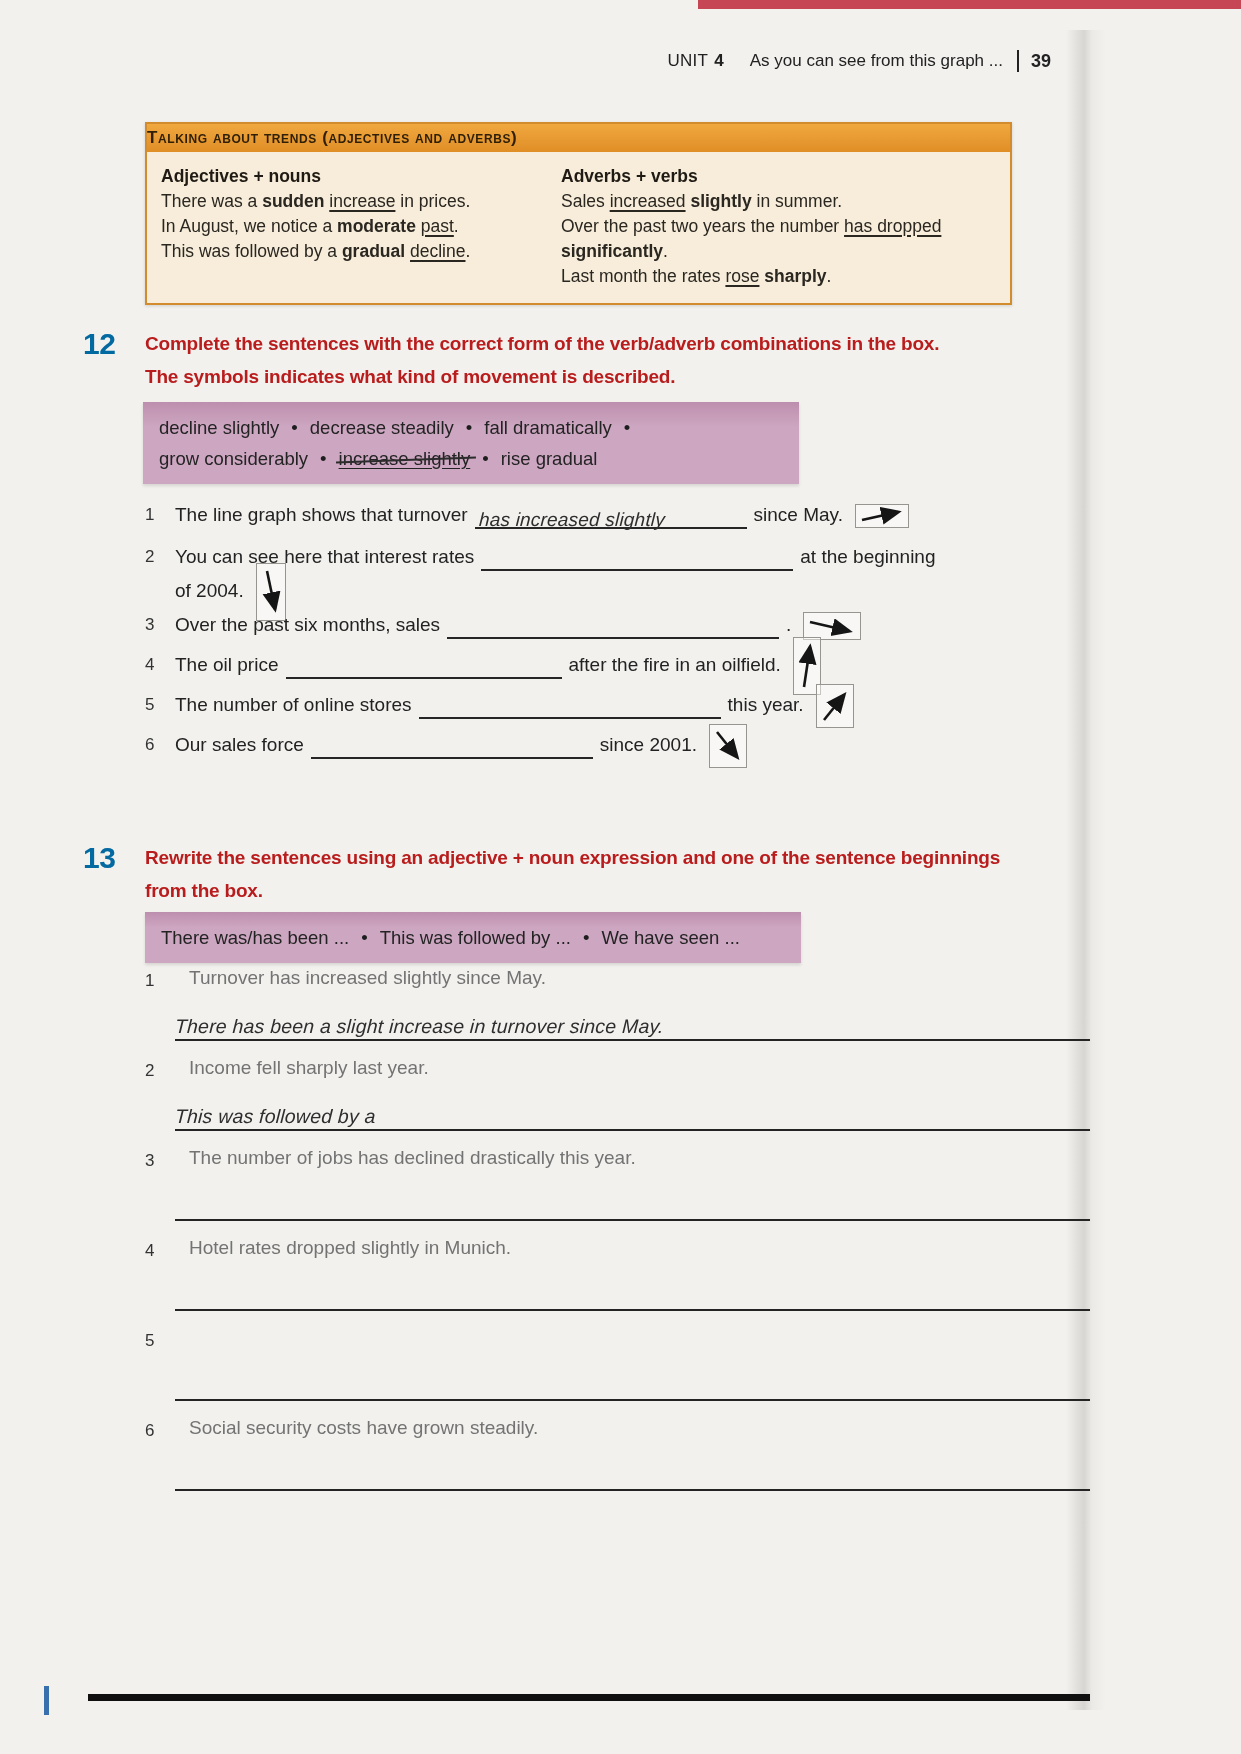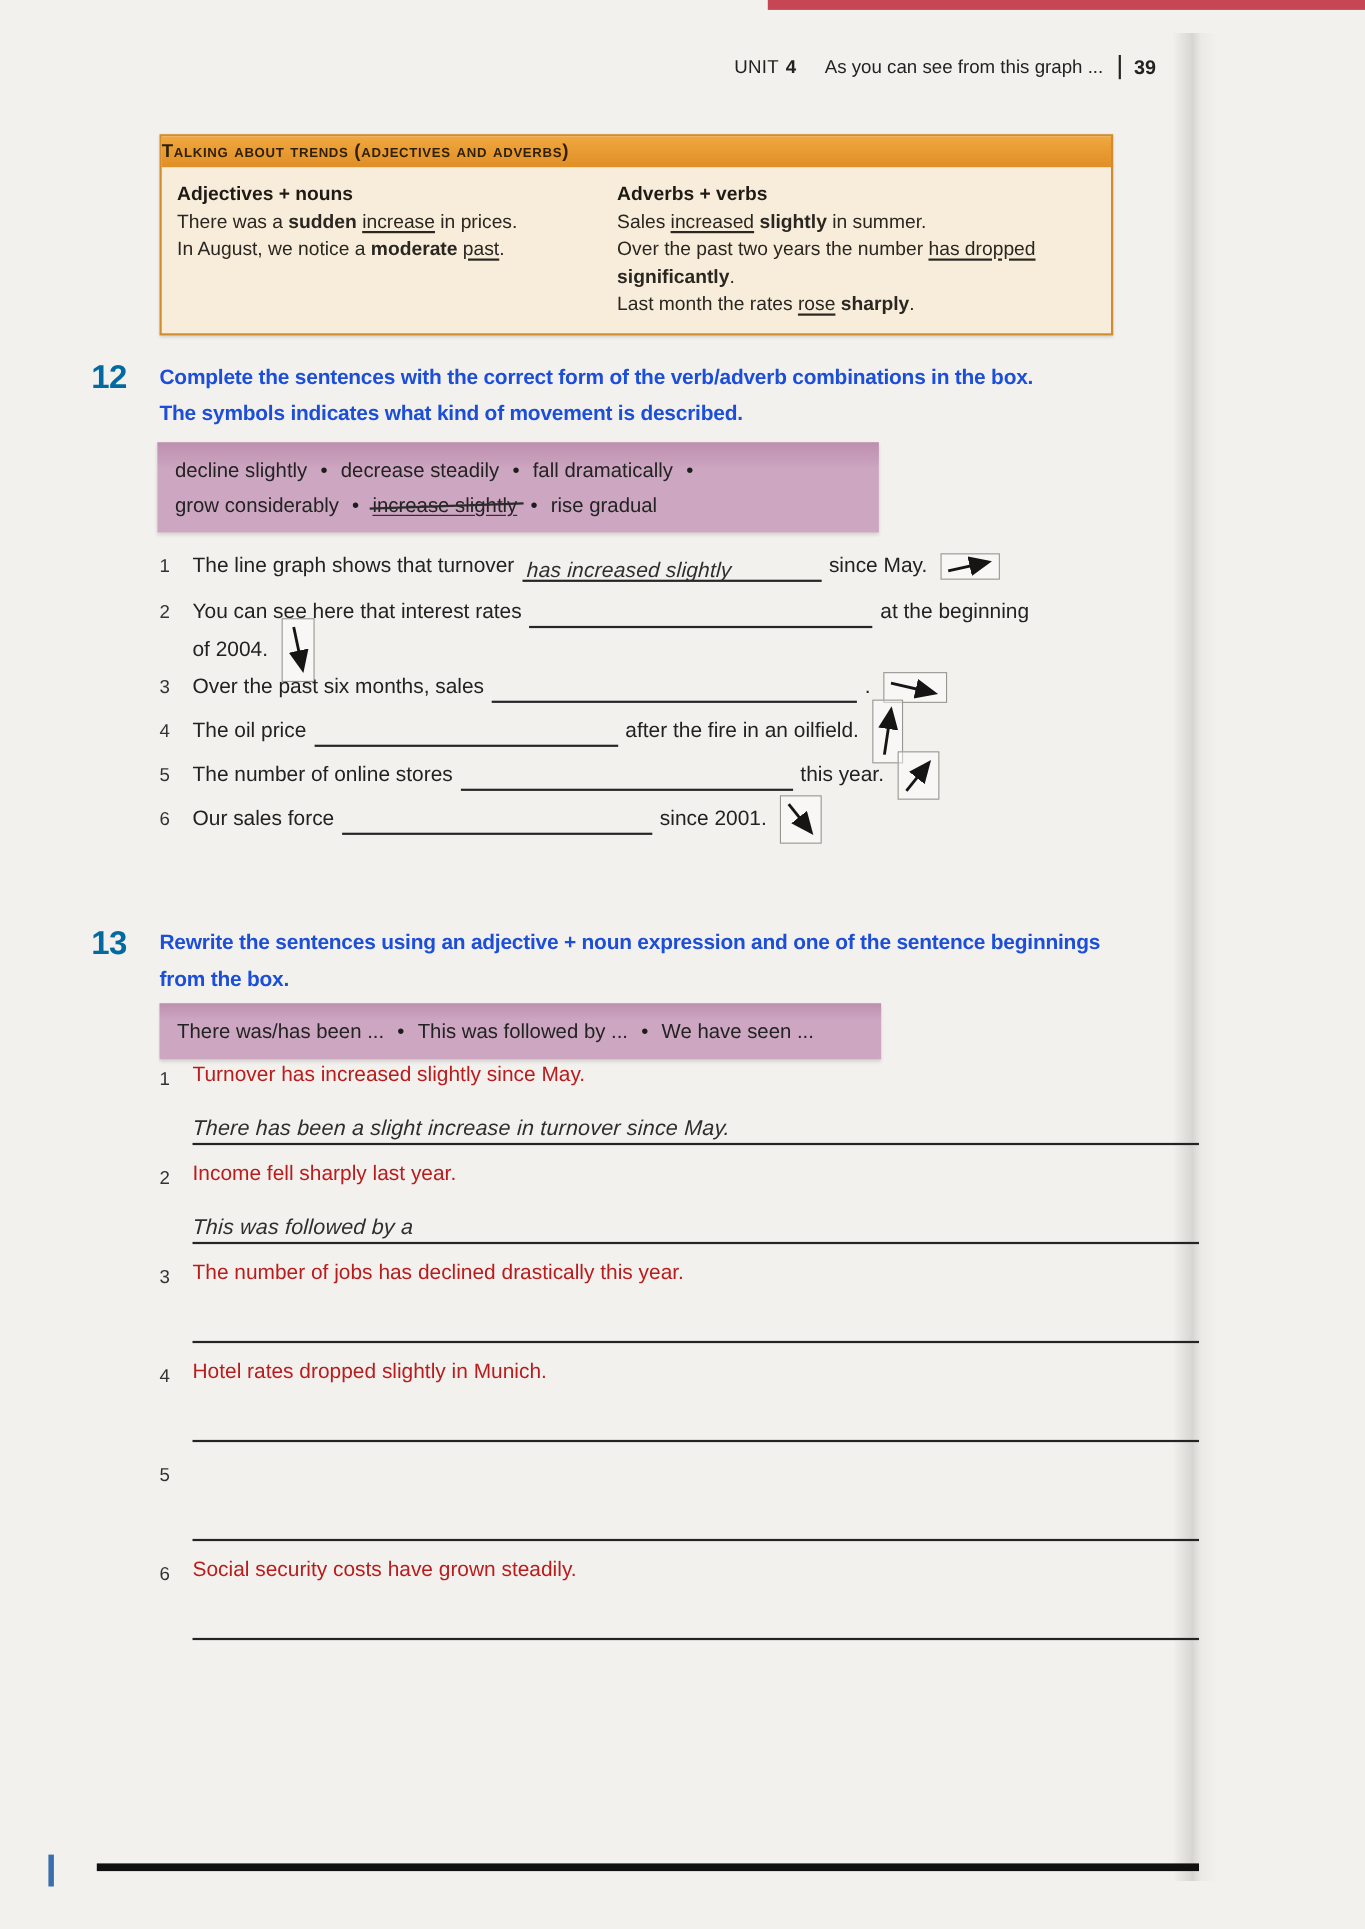--- a/index.html
+++ b/index.html
@@ -32,21 +32,21 @@
   .gcol-left{width:400px;flex:none;}
   .gcol-right{flex:1;}
   .gheading{font-weight:bold;font-size:17.5px;line-height:25px;color:#1f1b14;}
   .gline{margin:0;font-size:17.5px;line-height:25px;white-space:pre-wrap;color:#2a2620;}
   .gb{font-weight:bold;}
   .gu{text-decoration:underline;text-underline-offset:3px;text-decoration-thickness:1.5px;}
 
   
   .ex-head{position:absolute;display:flex;}
   .ex-num{font-size:30px;font-weight:bold;color:#0369a1;width:62px;flex:none;line-height:34px;letter-spacing:-0.5px;}
-  .ex-instr{font-weight:bold;font-size:19px;line-height:33px;color:#1d4ed8;letter-spacing:-0.2px;}
+  .ex-instr{font-weight:bold;font-size:19px;line-height:33px;color:#b91c1c;letter-spacing:-0.2px;}
 
   
   .pink-box{position:absolute;width:624px;background:linear-gradient(#bd8fae,#cda6c1 30%,#cda6c1);padding:10px 16px;box-shadow:0 2px 3px rgba(0,0,0,0.12);}
   .pink-line{font-size:18.5px;line-height:31px;color:#232323;}
   .bullet{margin:0 12px;color:#1d1d1d;}
   .struck{position:relative;text-decoration:underline;text-underline-offset:3px;display:inline-block;}
   .struck::after{content:"";position:absolute;left:-3px;right:-5px;top:52%;height:2.2px;background:#2c2c2c;transform:rotate(-2deg);}
 
   
   .items12{position:absolute;left:145px;top:498px;width:890px;}
@@ -57,21 +57,21 @@
   .w270{width:268px;}.w310{width:308px;}.w330{width:328px;}.w275{width:272px;}.w300{width:298px;}.w280{width:278px;}
   .hand{font-style:italic;font-size:19px;color:#2e2e2e;display:inline-block;transform:skewX(-3deg);letter-spacing:0.2px;}
   .arrowbox{border:1.5px solid #979590;background:rgba(255,255,255,0.45);vertical-align:middle;margin-left:12px;}
   .arrow-tall{margin-top:-16px;margin-bottom:-16px;}
   .mb8{margin-bottom:8px;} .mb6{margin-bottom:6px;}
 
   
   .items13{position:absolute;left:145px;top:964px;width:945px;}
   .item13{margin-bottom:13px;}
   .qrow{display:flex;align-items:flex-start;}
-  .qtext{flex:1;font-size:19px;line-height:28px;color:#b91c1c;}
+  .qtext{flex:1;font-size:19px;line-height:28px;color:#737373;margin-left:14px;}
   .ansline{margin-left:30px;border-bottom:2px solid #242424;height:41px;display:flex;align-items:flex-end;}
   .ansline .hand{padding-bottom:1px;font-size:19.5px;}
   .hidden-defs{position:absolute;width:0;height:0;}
 </style>
 </head>
 <body>
 
 <svg class="hidden-defs" aria-hidden="true">
   <defs>
     <marker id="ah" markerWidth="9" markerHeight="8" refX="6.5" refY="3.5" orient="auto">
@@ -95,20 +95,21 @@
 
 <div class="grammar-box">
   <div class="grammar-title-bar">
     <span class="grammar-title">Talking about trends (adjectives and adverbs)</span>
   </div>
   <div class="grammar-body">
     <div class="gcol-left">
       <div class="gheading">Adjectives + nouns</div>
       <p class="gline"><span>There was a </span><span class="gb">sudden</span><span> </span><span class="gu">increase</span><span> in prices.</span></p>
       <p class="gline"><span>In August, we notice a </span><span class="gb">moderate</span><span> </span><span class="gu">past</span><span>.</span></p>
+      <p class="gline"><span>This was followed by a </span><span class="gb">gradual</span><span> </span><span class="gu">decline</span><span>.</span></p>
     </div>
     <div class="gcol-right">
       <div class="gheading">Adverbs + verbs</div>
       <p class="gline"><span>Sales </span><span class="gu">increased</span><span> </span><span class="gb">slightly</span><span> in summer.</span></p>
       <p class="gline"><span>Over the past two years the number </span><span class="gu">has dropped</span><span> </span><span class="gb">significantly</span><span>.</span></p>
       <p class="gline"><span>Last month the rates </span><span class="gu">rose</span><span> </span><span class="gb">sharply</span><span>.</span></p>
     </div>
   </div>
 </div>
 

